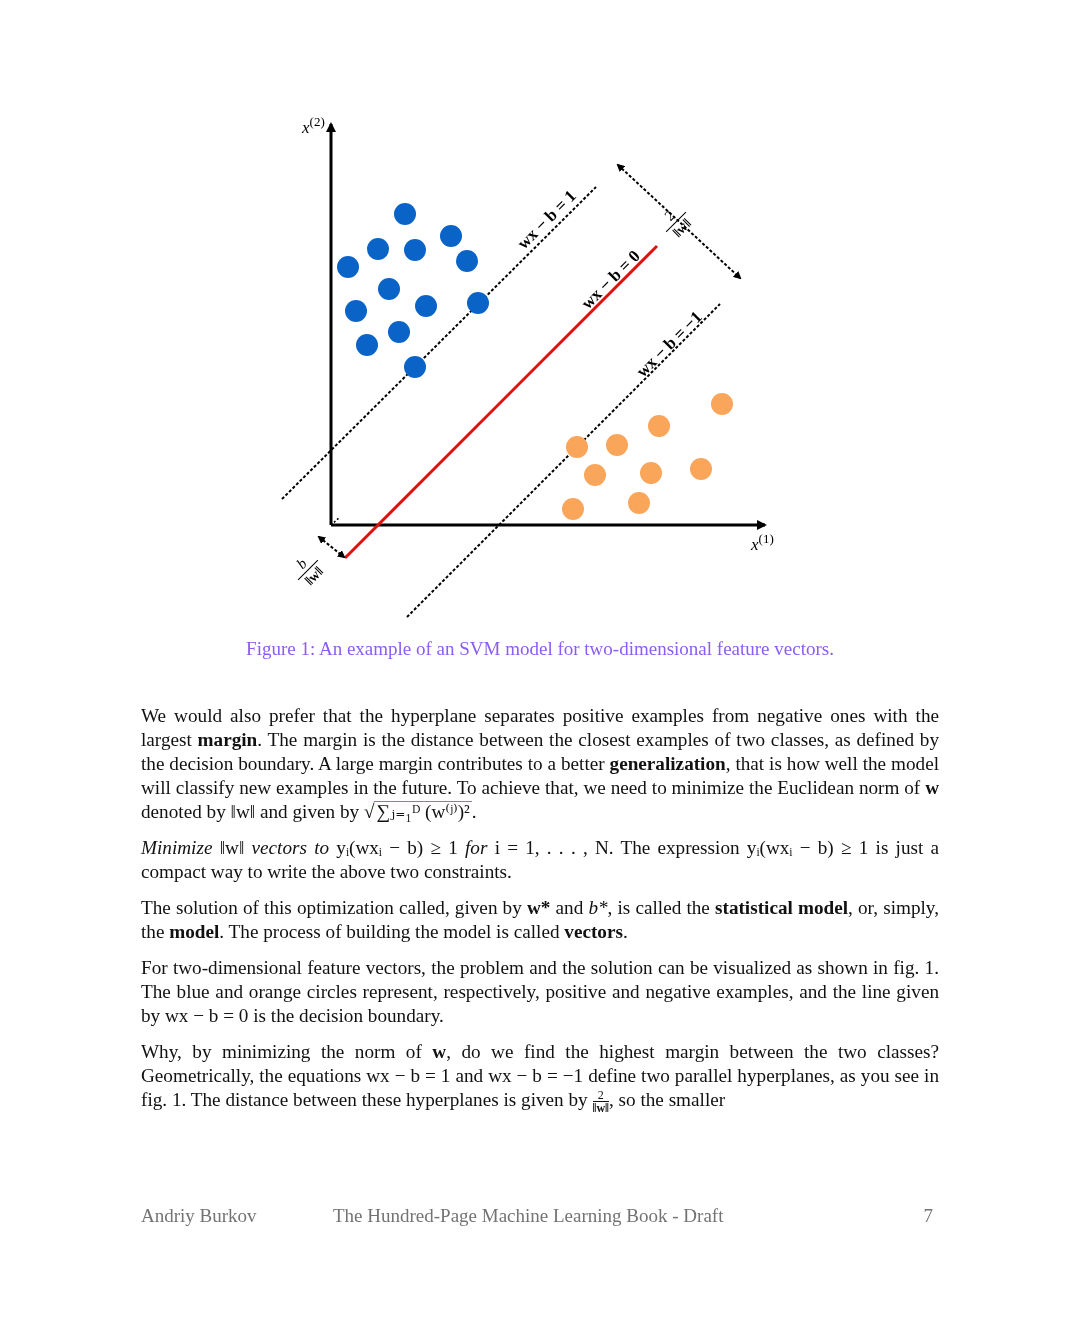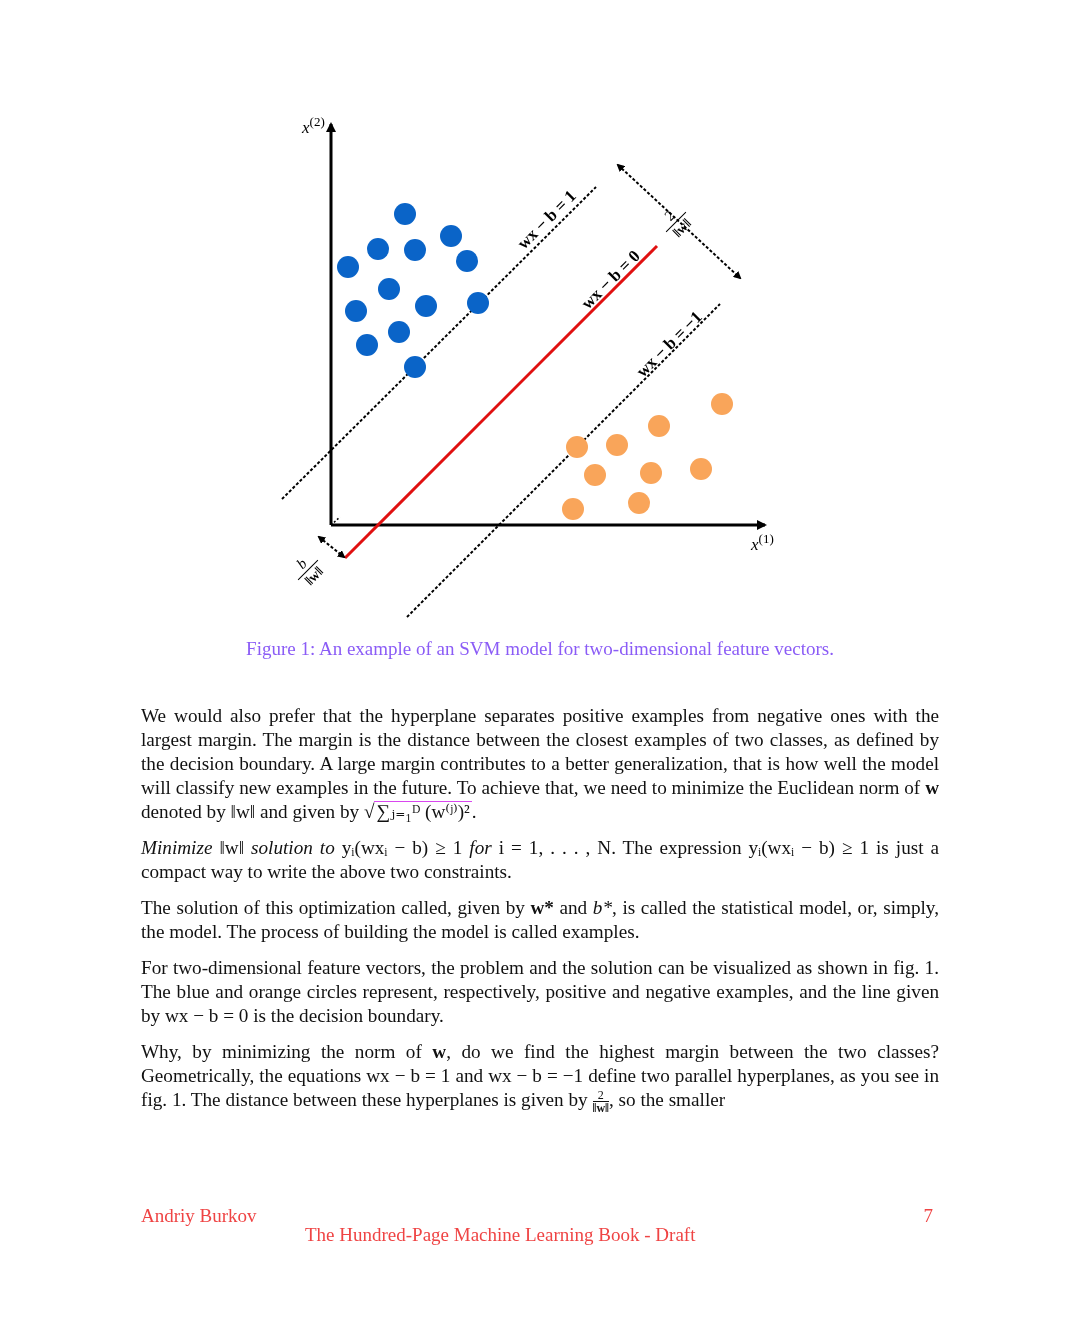--- a/index.html
+++ b/index.html
@@ -5,31 +5,31 @@
   html, body { margin: 0; padding: 0; background: #ffffff; }
   body { width: 1080px; height: 1333px; position: relative; overflow: hidden;
          font-family: "DejaVu Serif", "Liberation Serif", serif; color: #111; }
   #figure { position: absolute; left: 0; top: 0; width: 1080px; height: 630px; }
   .caption { position: absolute; left: 0; width: 1080px; top: 638px; text-align: center;
              font-family: "Liberation Serif", "DejaVu Serif", serif; font-size: 19px; color: #8b5cf6; }
   .body-text { position: absolute; left: 141px; width: 798px; top: 704px;
                font-family: "Liberation Serif", "DejaVu Serif", serif; font-size: 19.2px; line-height: 24px;
                text-align: justify; color: #111; }
   .body-text p { margin: 0 0 12px 0; }
-  .body-text b { font-weight: normal; }
+  .body-text b { font-weight: bold; }
   .body-text i { }
   .bm { font-weight: bold; }
   .frac { display: inline-block; vertical-align: middle; text-align: center; font-size: 12px; line-height: 12px; }
   .frac .num { display: block; border-bottom: 1px solid #111; padding: 0 1px; }
   .frac .den { display: block; }
   .sqrt { display: inline-block; border-top: 1px solid #d946ef; padding: 0 2px; line-height: 20px; }
   .footer { position: absolute; top: 1205px; left: 141px; width: 798px; height: 24px;
-            font-family: "Liberation Serif", "DejaVu Serif", serif; font-size: 19px; color: #ef4444; }
+            font-family: "Liberation Serif", "DejaVu Serif", serif; font-size: 19px; color: #737373; }
   .footer .author { position: absolute; left: 0; }
-  .footer .book { position: absolute; left: 164px; margin-top: 19px; }
+  .footer .book { position: absolute; left: 192px; }
   .footer .page { position: absolute; right: 6px; }
   svg text { font-family: "Liberation Serif", "DejaVu Serif", serif; }
 </style>
 </head>
 <body>
 
 <svg id="figure" viewBox="0 0 1080 630" xmlns="http://www.w3.org/2000/svg">
   <defs>
     <marker id="arrowBlack" markerWidth="10" markerHeight="10" refX="8" refY="5" orient="auto" markerUnits="userSpaceOnUse">
       <path d="M0,0 L10,5 L0,10 z" fill="#000"></path>
@@ -99,23 +99,23 @@
       <circle cx="639" cy="503" r="11" fill="#f9a55a"></circle>
     </g>
 </svg>
 
 <div class="caption">Figure 1: An example of an SVM model for two-dimensional feature vectors.</div>
 
 <div class="body-text">
   <p><span>We would also prefer that the hyperplane separates positive examples from negative ones with the largest </span><b>margin</b><span>. The margin is the distance between the closest examples of two classes, as defined by the decision boundary. A large margin contributes to a better </span><b>generalization</b><span>, that is how well the model will classify new examples in the future. To achieve that, we need to minimize the Euclidean norm of </span><span class="bm">w</span><span> denoted by </span><span>‖w‖</span><span> and given by </span>√<span class="sqrt">∑ⱼ₌₁ᴰ (w⁽ʲ⁾)²</span><span>.</span></p>
 
 
-  <p><i>Minimize</i><span> ‖w‖ </span><i>solution to</i><span> yᵢ(wxᵢ − b) ≥ 1 </span><i>for</i><span> i = 1, . . . , N</span><span>. The expression </span><span>yᵢ(wxᵢ − b) ≥ 1</span><span> is just a compact way to write the above two constraints.</span></p>
+  <p><i>Minimize</i><span> ‖w‖ </span><i>vectors to</i><span> yᵢ(wxᵢ − b) ≥ 1 </span><i>for</i><span> i = 1, . . . , N</span><span>. The expression </span><span>yᵢ(wxᵢ − b) ≥ 1</span><span> is just a compact way to write the above two constraints.</span></p>
 
-  <p><span>The solution of this optimization called, given by </span><span class="bm">w*</span><span> and </span><i>b*</i><span>, is called the </span><b>statistical model</b><span>, or, simply, the </span><b>model</b><span>. The process of building the model is called </span><b>examples</b><span>.</span></p>
+  <p><span>The solution of this optimization called, given by </span><span class="bm">w*</span><span> and </span><i>b*</i><span>, is called the </span><b>statistical model</b><span>, or, simply, the </span><b>model</b><span>. The process of building the model is called </span><b>vectors</b><span>.</span></p>
 
   <p><span>For two-dimensional feature vectors, the problem and the solution can be visualized as shown in fig. 1. The blue and orange circles represent, respectively, positive and negative examples, and the line given by </span><span>wx − b = 0</span><span> is the decision boundary.</span></p>
 
   <p><span>Why, by minimizing the norm of </span><span class="bm">w</span><span>, do we find the highest margin between the two classes? Geometrically, the equations </span><span>wx − b = 1</span><span> and </span><span>wx − b = −1</span><span> define two parallel hyperplanes, as you see in fig. 1. The distance between these hyperplanes is given by </span><span class="frac"><span class="num">2</span><span class="den bm">‖w‖</span></span><span>, so the smaller</span></p>
 </div>
 
 <div class="footer">
   <span class="author">Andriy Burkov</span>
   <span class="book">The Hundred-Page Machine Learning Book - Draft</span>
   <span class="page">7</span>

